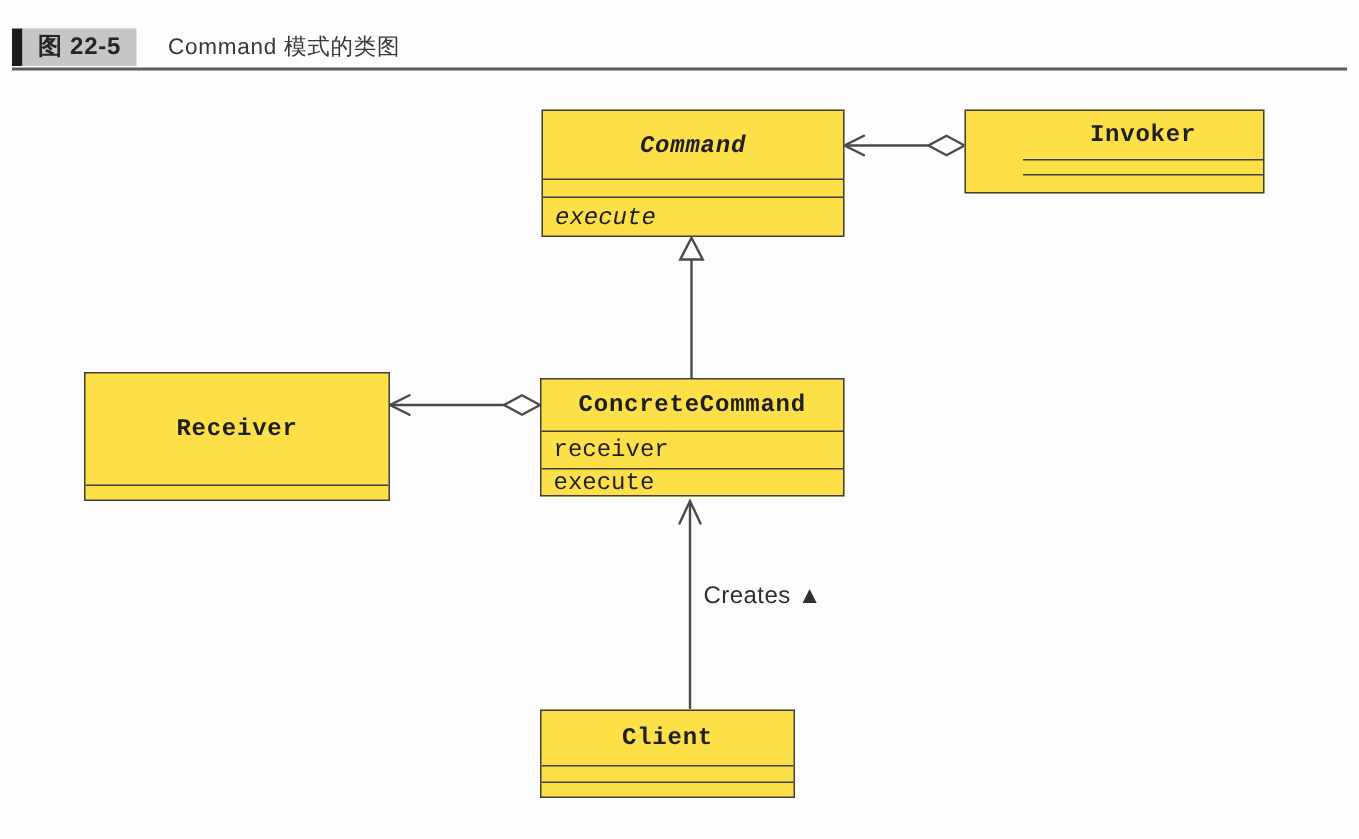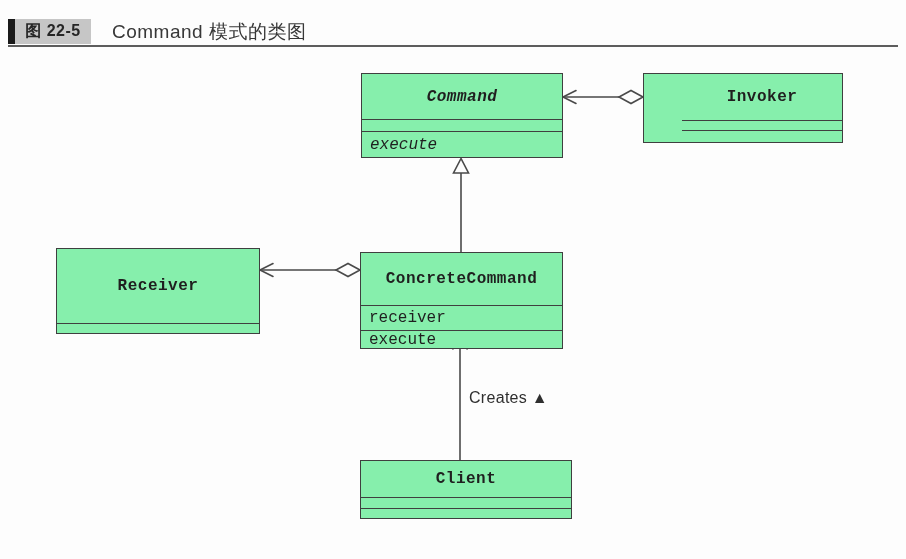--- a/index.html
+++ b/index.html
@@ -22,34 +22,34 @@
     background: #c6c6c6;
     color: #262626;
     font-size: 16px; font-weight: bold;
     display: flex; align-items: center; justify-content: center;
     letter-spacing: 0.5px;
   }
   .fig-title {
     position: absolute; left: 112px; top: 21px;
     height: 22px; line-height: 22px;
     color: #383838;
-    font-size: 19px; font-weight: 500;
+    font-size: 15px; font-weight: 500;
     letter-spacing: 0.5px;
   }
   .fig-rule {
     position: absolute; left: 8px; top: 45px;
     width: 890px; height: 2px; background: #5d5d5d;
   }
 
   
   .uml-box {
     position: absolute;
     box-sizing: border-box;
     border: 1.5px solid #3f3f3f;
-    background: #86efac;
+    background: #fde047;
     display: flex; flex-direction: column;
     font-family: "Liberation Mono", "DejaVu Sans Mono", monospace;
     color: #1f1f1f;
   }
   .uml-title {
     flex: 1;
     display: flex; align-items: center; justify-content: center;
     font-weight: bold;
     font-size: 16px;
     letter-spacing: 0.5px;
@@ -64,33 +64,33 @@
     overflow: hidden;
     white-space: nowrap;
   }
   .uml-comp.italic { font-style: italic; }
 
   
   .box-command          { left: 361px; top: 73px;  width: 202px; height: 85px; }
   .box-command .c-attr  { height: 12px; }
   .box-command .c-ops   { height: 26px; }
 
-  .box-invoker          { left: 643px; top: 73px;  width: 200px; height: 70px; padding-left: 38px; }
+  .box-invoker          { left: 643px; top: 73px;  width: 200px; height: 56px; padding-left: 38px; }
   .box-invoker .c-attr  { height: 10px; }
   .box-invoker .c-ops   { height: 12px; }
 
   .box-receiver         { left: 56px;  top: 248px; width: 204px; height: 86px; }
   .box-receiver .c-attr { height: 10px; }
   .box-receiver .c-ops  { height: 36px; }
 
-  .box-concrete         { left: 360px; top: 252px; width: 203px; height: 97px; }
+  .box-concrete         { left: 360px; top: 252px; width: 203px; height: 79px; }
   .box-concrete .c-attr { height: 25px; }
   .box-concrete .c-ops  { height: 18px; }
 
-  .box-client           { left: 360px; top: 460px; width: 212px; height: 59px; }
+  .box-client           { left: 360px; top: 473px; width: 170px; height: 59px; }
   .box-client .c-attr   { height: 11px; }
   .box-client .c-ops    { height: 10px; }
 
   
   #connector-layer {
     position: absolute; left: 0; top: 0;
     width: 906px; height: 559px;
     pointer-events: none;
   }
   .creates-label {

